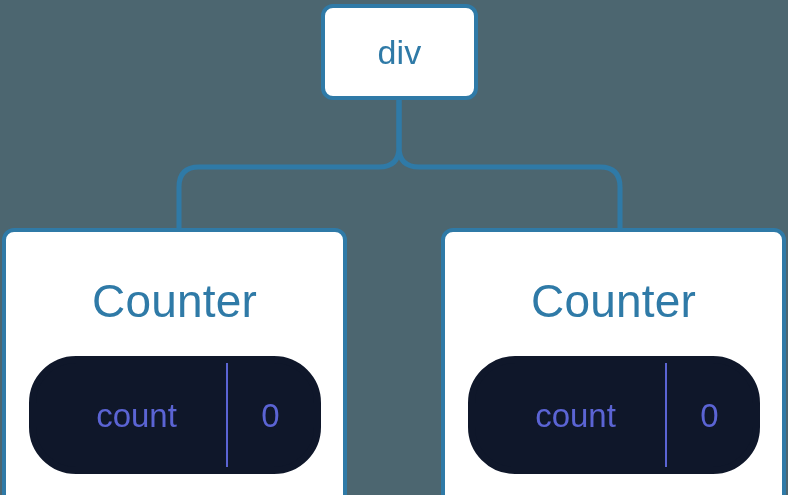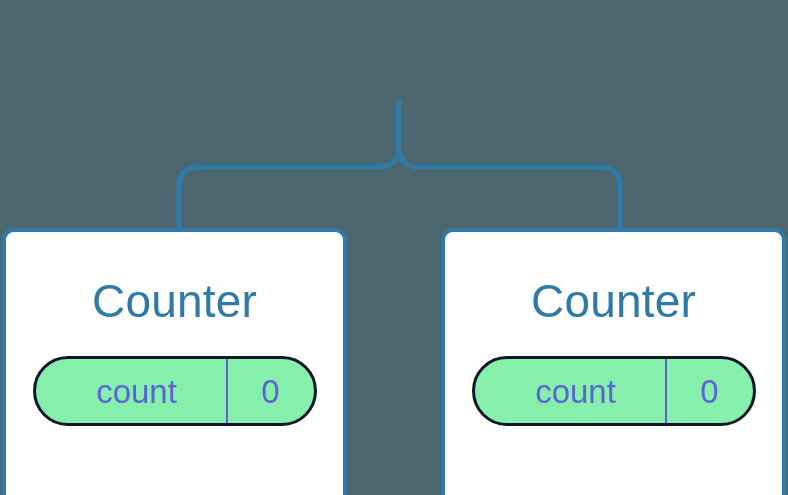--- a/index.html
+++ b/index.html
@@ -73,26 +73,26 @@
     font-size: 46px;
     line-height: 1;
     color: #2f7aa7;
     letter-spacing: 0.2px;
   }
 
   
   .state-pill {
     margin-top: 32px;
     box-sizing: border-box;
-    height: 70px;
-    border: 3px solid #0f172a;
+    height: 118px;
+    border: 7px solid #0f172a;
     border-radius: 47px;
     display: flex;
     align-items: stretch;
-    background: #86efac;
+    background: #0f172a;
     overflow: hidden;
   }
   .state-key,
   .state-value {
     display: flex;
     align-items: center;
     justify-content: center;
     color: #5b64d4;
     font-size: 33px;
     line-height: 1;
@@ -113,20 +113,23 @@
 </head>
 <body>
 
 <div id="stage">
 
   <svg id="edges" viewBox="0 0 788 495" width="788" height="495" fill="none">
     <path d="M 399 100 L 399 147 Q 399 167 379 167 L 199 167 Q 179 167 179 187 L 179 230" stroke="#2f7aa7" stroke-width="5" stroke-linecap="butt" fill="none"></path>
     <path d="M 399 100 L 399 147 Q 399 167 419 167 L 600 167 Q 620 167 620 187 L 620 230" stroke="#2f7aa7" stroke-width="5" stroke-linecap="butt" fill="none"></path>
   </svg>
 
+  <div class="node" id="node-root">
+    <span class="node-title">div</span>
+  </div>
 
   <div class="node node-child" id="node-counter-left">
     <span class="node-title">Counter</span>
     <div class="state-pill">
       <span class="state-key">count</span>
       <span class="state-divider"></span>
       <span class="state-value">0</span>
     </div>
   </div>
 

